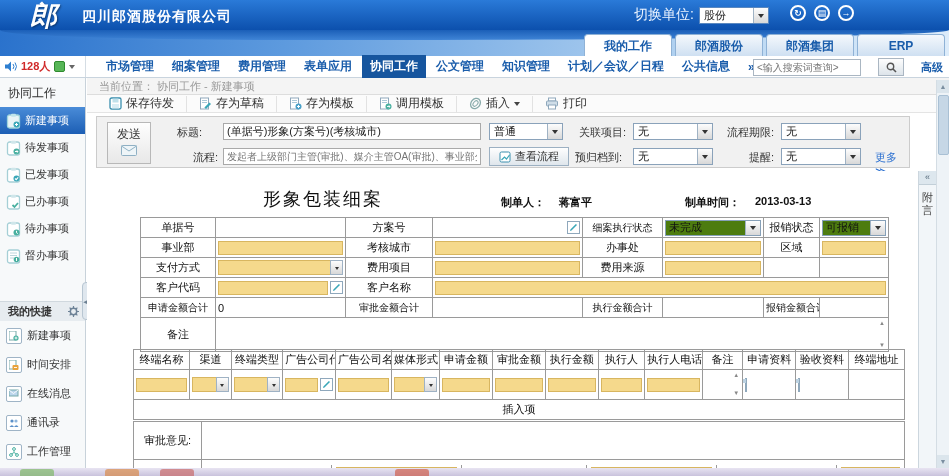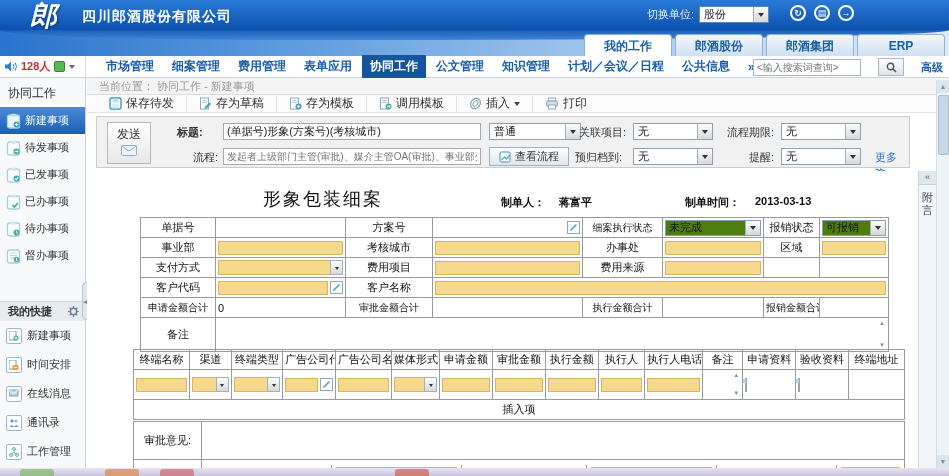--- a/index.html
+++ b/index.html
@@ -9,21 +9,21 @@
     font-family:"Liberation Sans","DejaVu Sans",sans-serif; font-size:12px; color:#222;
     background:#fff; margin:0 auto;
   }
   
   .top-header { position:absolute; left:0; top:0; width:949px; height:30px;
     background:linear-gradient(#2a7ad8,#0c50ad); }
   .logo-char { position:absolute; left:30px; top:-2px; color:#fff; font-family:"DejaVu Serif","Liberation Serif",serif;
     font-size:27px; font-weight:bold; font-style:italic; text-shadow:1px 1px 2px rgba(0,0,0,.4); }
   .company { position:absolute; left:82px; top:8px; color:#fff; font-size:14px; font-weight:bold; letter-spacing:1px; }
   .unit-switch { position:absolute; right:180px; top:6px; display:flex; align-items:center; gap:5px; }
-  .unit-label { color:#eaf3ff; font-size:11px; }
+  .unit-label { color:#eaf3ff; font-size:14px; }
   .unit-select { width:70px; height:17px; background:#fff; border:1px solid #5a88c0; display:flex;
     align-items:center; justify-content:space-between; padding-left:4px; font-size:11px; color:#222; }
   .hdr-icons { position:absolute; right:95px; top:5px; display:flex; gap:8px; }
   .hicon { width:16px; height:16px; border:2px solid #fff; border-radius:50%; color:#fff;
     font-size:9px; line-height:12px; text-align:center; font-weight:bold; }
   
   .band { position:absolute; left:0; top:30px; width:949px; height:26px;
     background:linear-gradient(100deg,#2a72cc 0%,#5d9ade 30%,#b8d6f2 75%,#ddecfa 100%); }
   .band::before { content:""; position:absolute; left:0; top:0; width:100%; height:10px;
     background:linear-gradient(#1b5fb8,#3f84d6); border-radius:0 0 60% 30%/0 0 100% 100%; }
@@ -393,23 +393,23 @@
 
   <div class="form-panel">
     <div class="send-btn">
       <div>发送</div>
       <svg width="16" height="11" viewBox="0 0 16 11" style="margin:2px auto 0;">
           <rect x="0.5" y="0.5" width="15" height="10" rx="1" fill="#eef5f8" stroke="#8fb0c4"></rect>
           <path d="M0.5 1 l7.5 5 l7.5 -5" fill="none" stroke="#8fb0c4"></path>
         </svg>
     </div>
 
-    <span class="fh-label" style="left:80px; top:8px;font-weight:bold;">标题:</span>
+    <span class="fh-label" style="left:80px; top:8px;">标题:</span>
     <input class="fh-input" style="left: 126px; top: 6px; width: 258px;" value="(单据号)形象(方案号)(考核城市)">
-    <div class="fh-sel" style="left:392px; top:6px; width:92px;">
+    <div class="fh-sel" style="left:392px; top:6px; width:74px;">
       <span>普通</span>
       <span class="ddbtn">
           <span class="caret"></span>
         </span>
     </div>
     <span class="fh-label" style="left:482px; top:8px;">关联项目:</span>
     <div class="fh-sel" style="left:536px; top:6px; width:80px;">
       <span>无</span>
       <span class="ddbtn">
           <span class="caret"></span>

